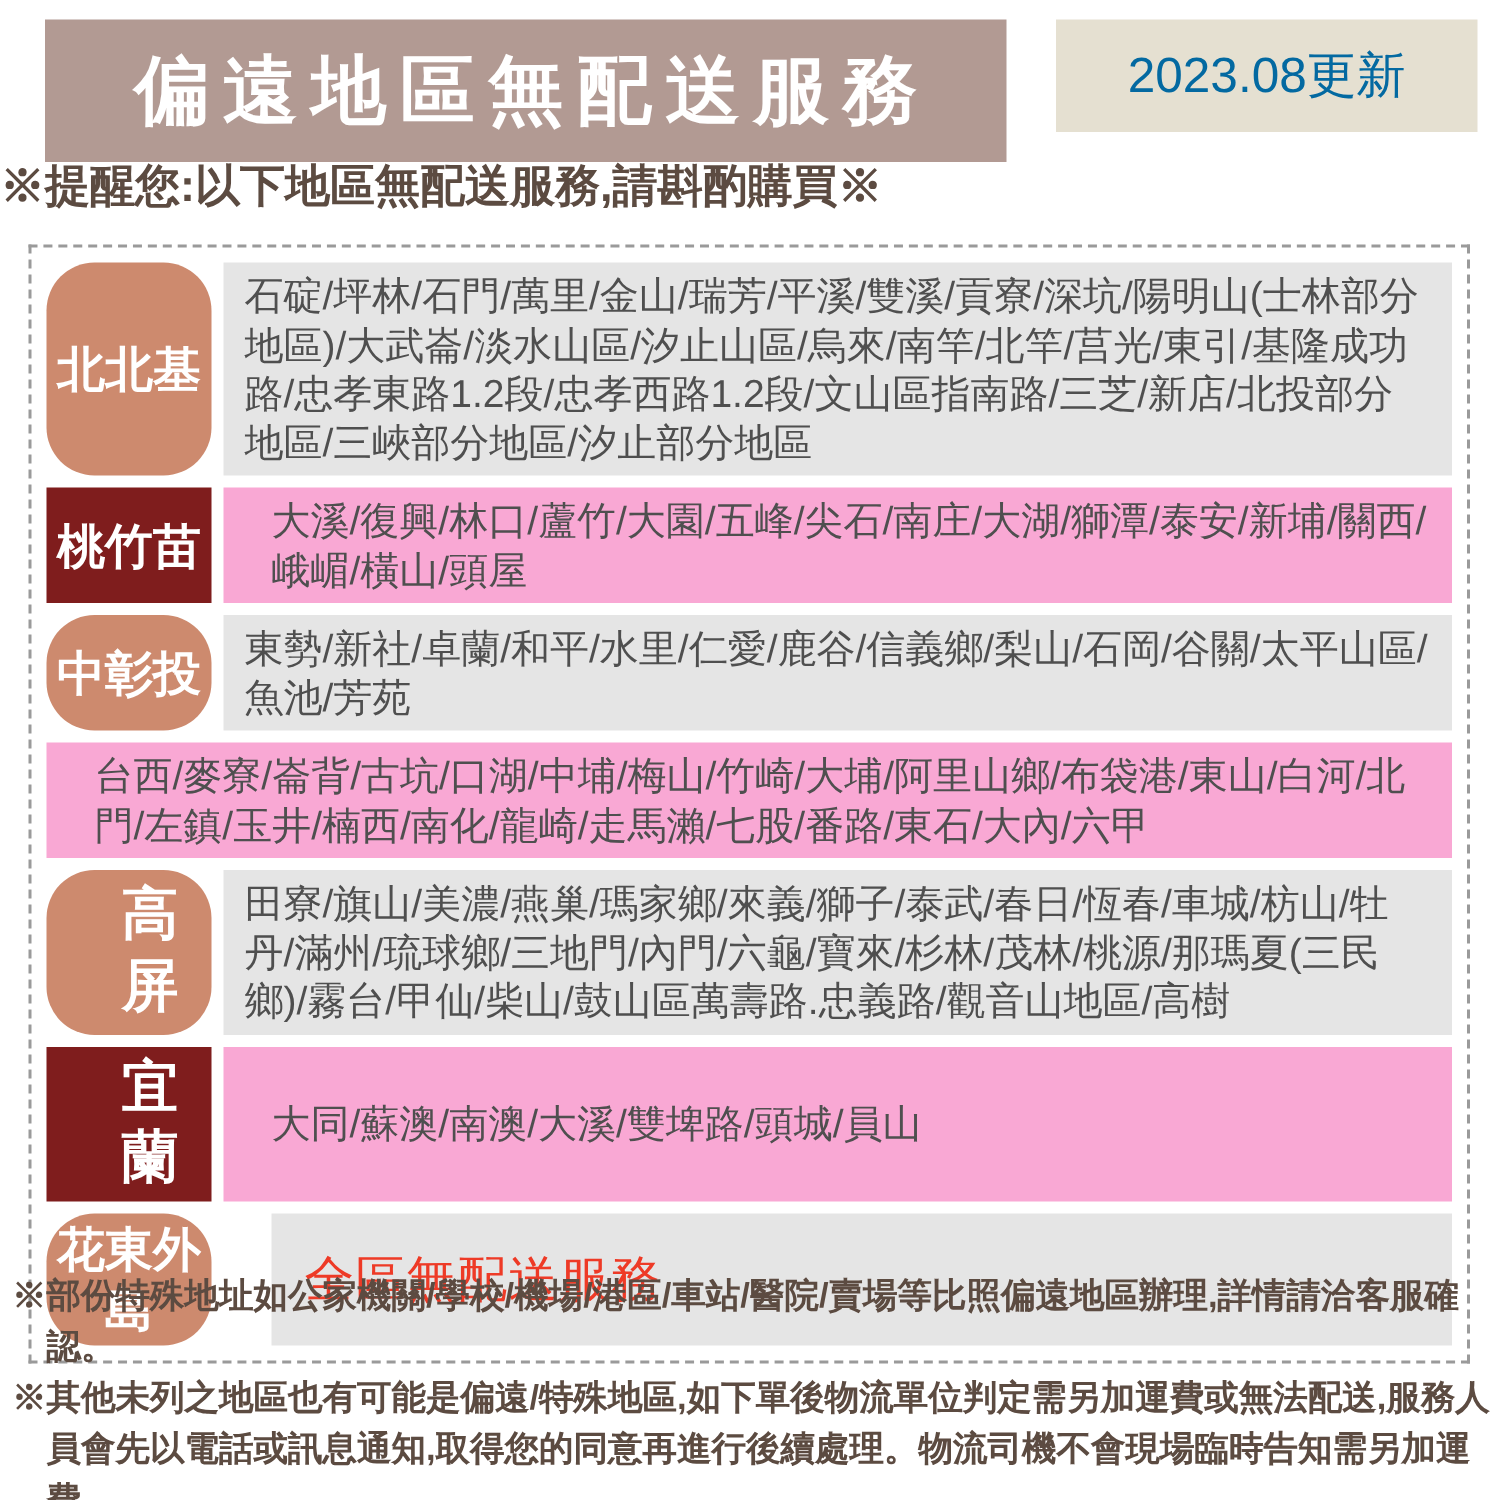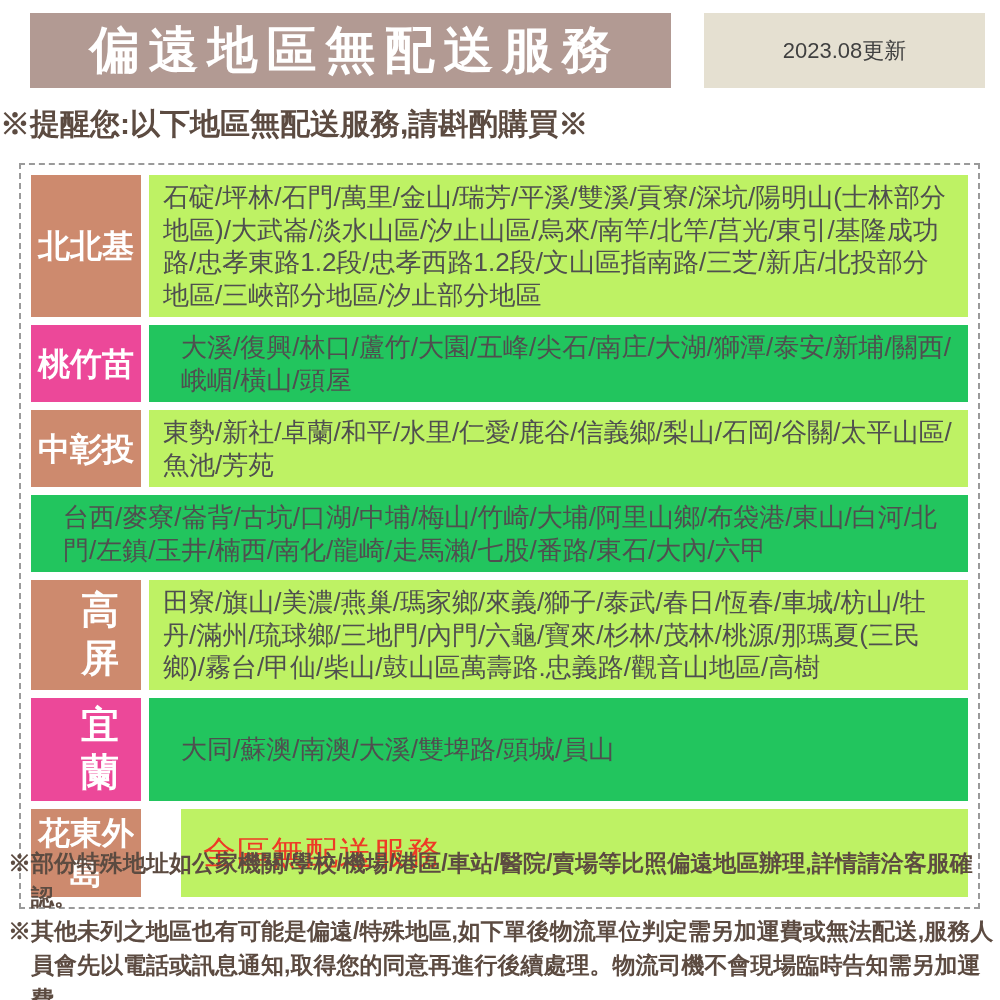--- a/index.html
+++ b/index.html
@@ -13,38 +13,38 @@
     box-sizing: border-box;
   }
   
   .header {
     position: absolute;
     left: 30px; top: 13px;
     width: 955px; height: 75px;
     display: flex;
   }
   .title-bar {
-    width: 641px; height: 75px;
+    width: 641px; height: 95px;
     background: #b29a93;
     color: #ffffff;
     font-size: 50px;
     font-weight: bold;
     letter-spacing: 9px;
     display: flex;
     align-items: center;
     justify-content: center;
     text-indent: 9px;
     flex-shrink: 0;
   }
   .update-box {
     margin-left: 33px;
     width: 281px; height: 75px;
     background: #e5e0d1;
-    color: #404040;
-    font-size: 22px;
+    color: #0369a1;
+    font-size: 33px;
     font-weight: 400;
     display: flex;
     align-items: center;
     justify-content: center;
   }
   
   .subtitle {
     position: absolute;
     left: 0; top: 104px;
     width: 1000px;
@@ -84,24 +84,24 @@
     flex: 1;
     display: flex;
     align-items: center;
     padding: 6px 14px;
     box-sizing: border-box;
     font-size: 26px;
     line-height: 1.25;
     color: #4f4f4f;
     min-height: 52px;
   }
-  .theme-salmon .row-label { background: #cd8a6e; }
-  .theme-salmon .row-content { background: #bef264; }
-  .theme-teal .row-label { background: #ec4899; }
-  .theme-teal .row-content { background: #22c55e; padding-left: 32px; }
+  .theme-salmon .row-label { background: #cd8a6e; border-radius: 32px; }
+  .theme-salmon .row-content { background: #e5e5e5; }
+  .theme-teal .row-label { background: #7f1d1d; }
+  .theme-teal .row-content { background: #f9a8d4; padding-left: 32px; }
   .row.highlight .row-content { color: #ee3a26; font-size: 33px; letter-spacing: 1px; padding-left: 22px; }
   
   .footnotes {
     position: absolute;
     left: 8px; top: 846px;
     width: 986px;
     color: #5c4b41;
     font-size: 23px;
     line-height: 34px;
   }

